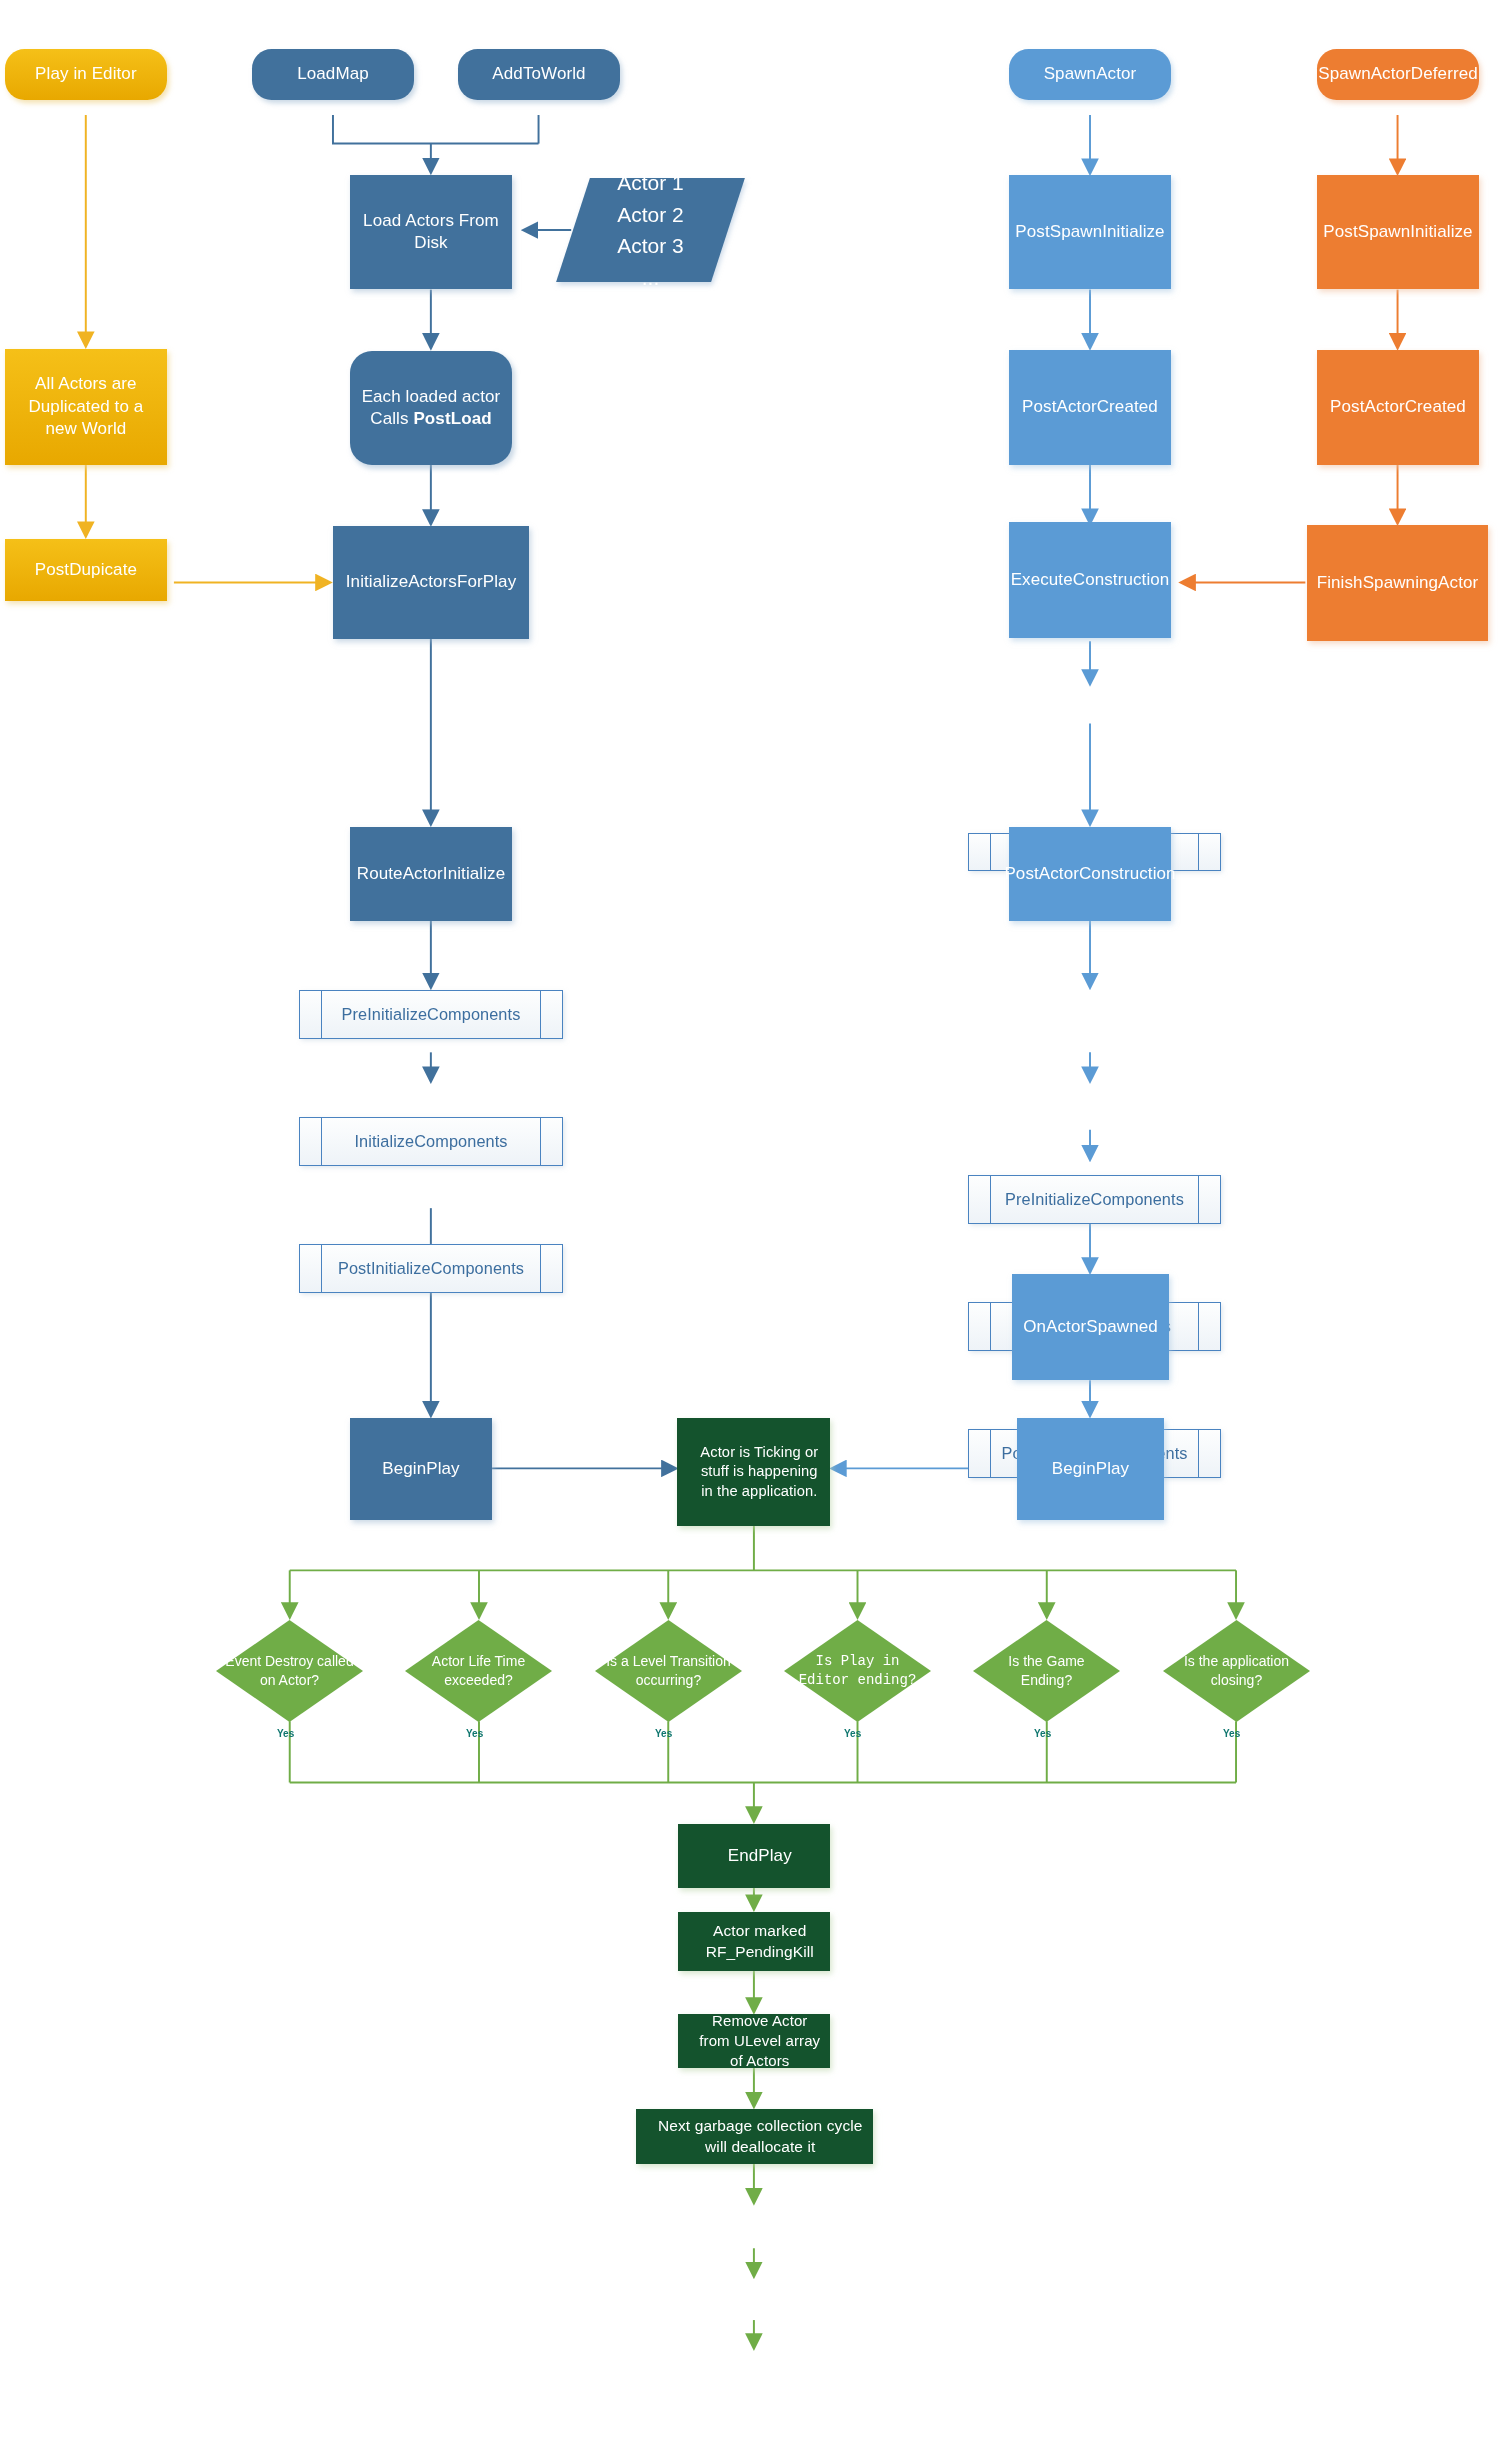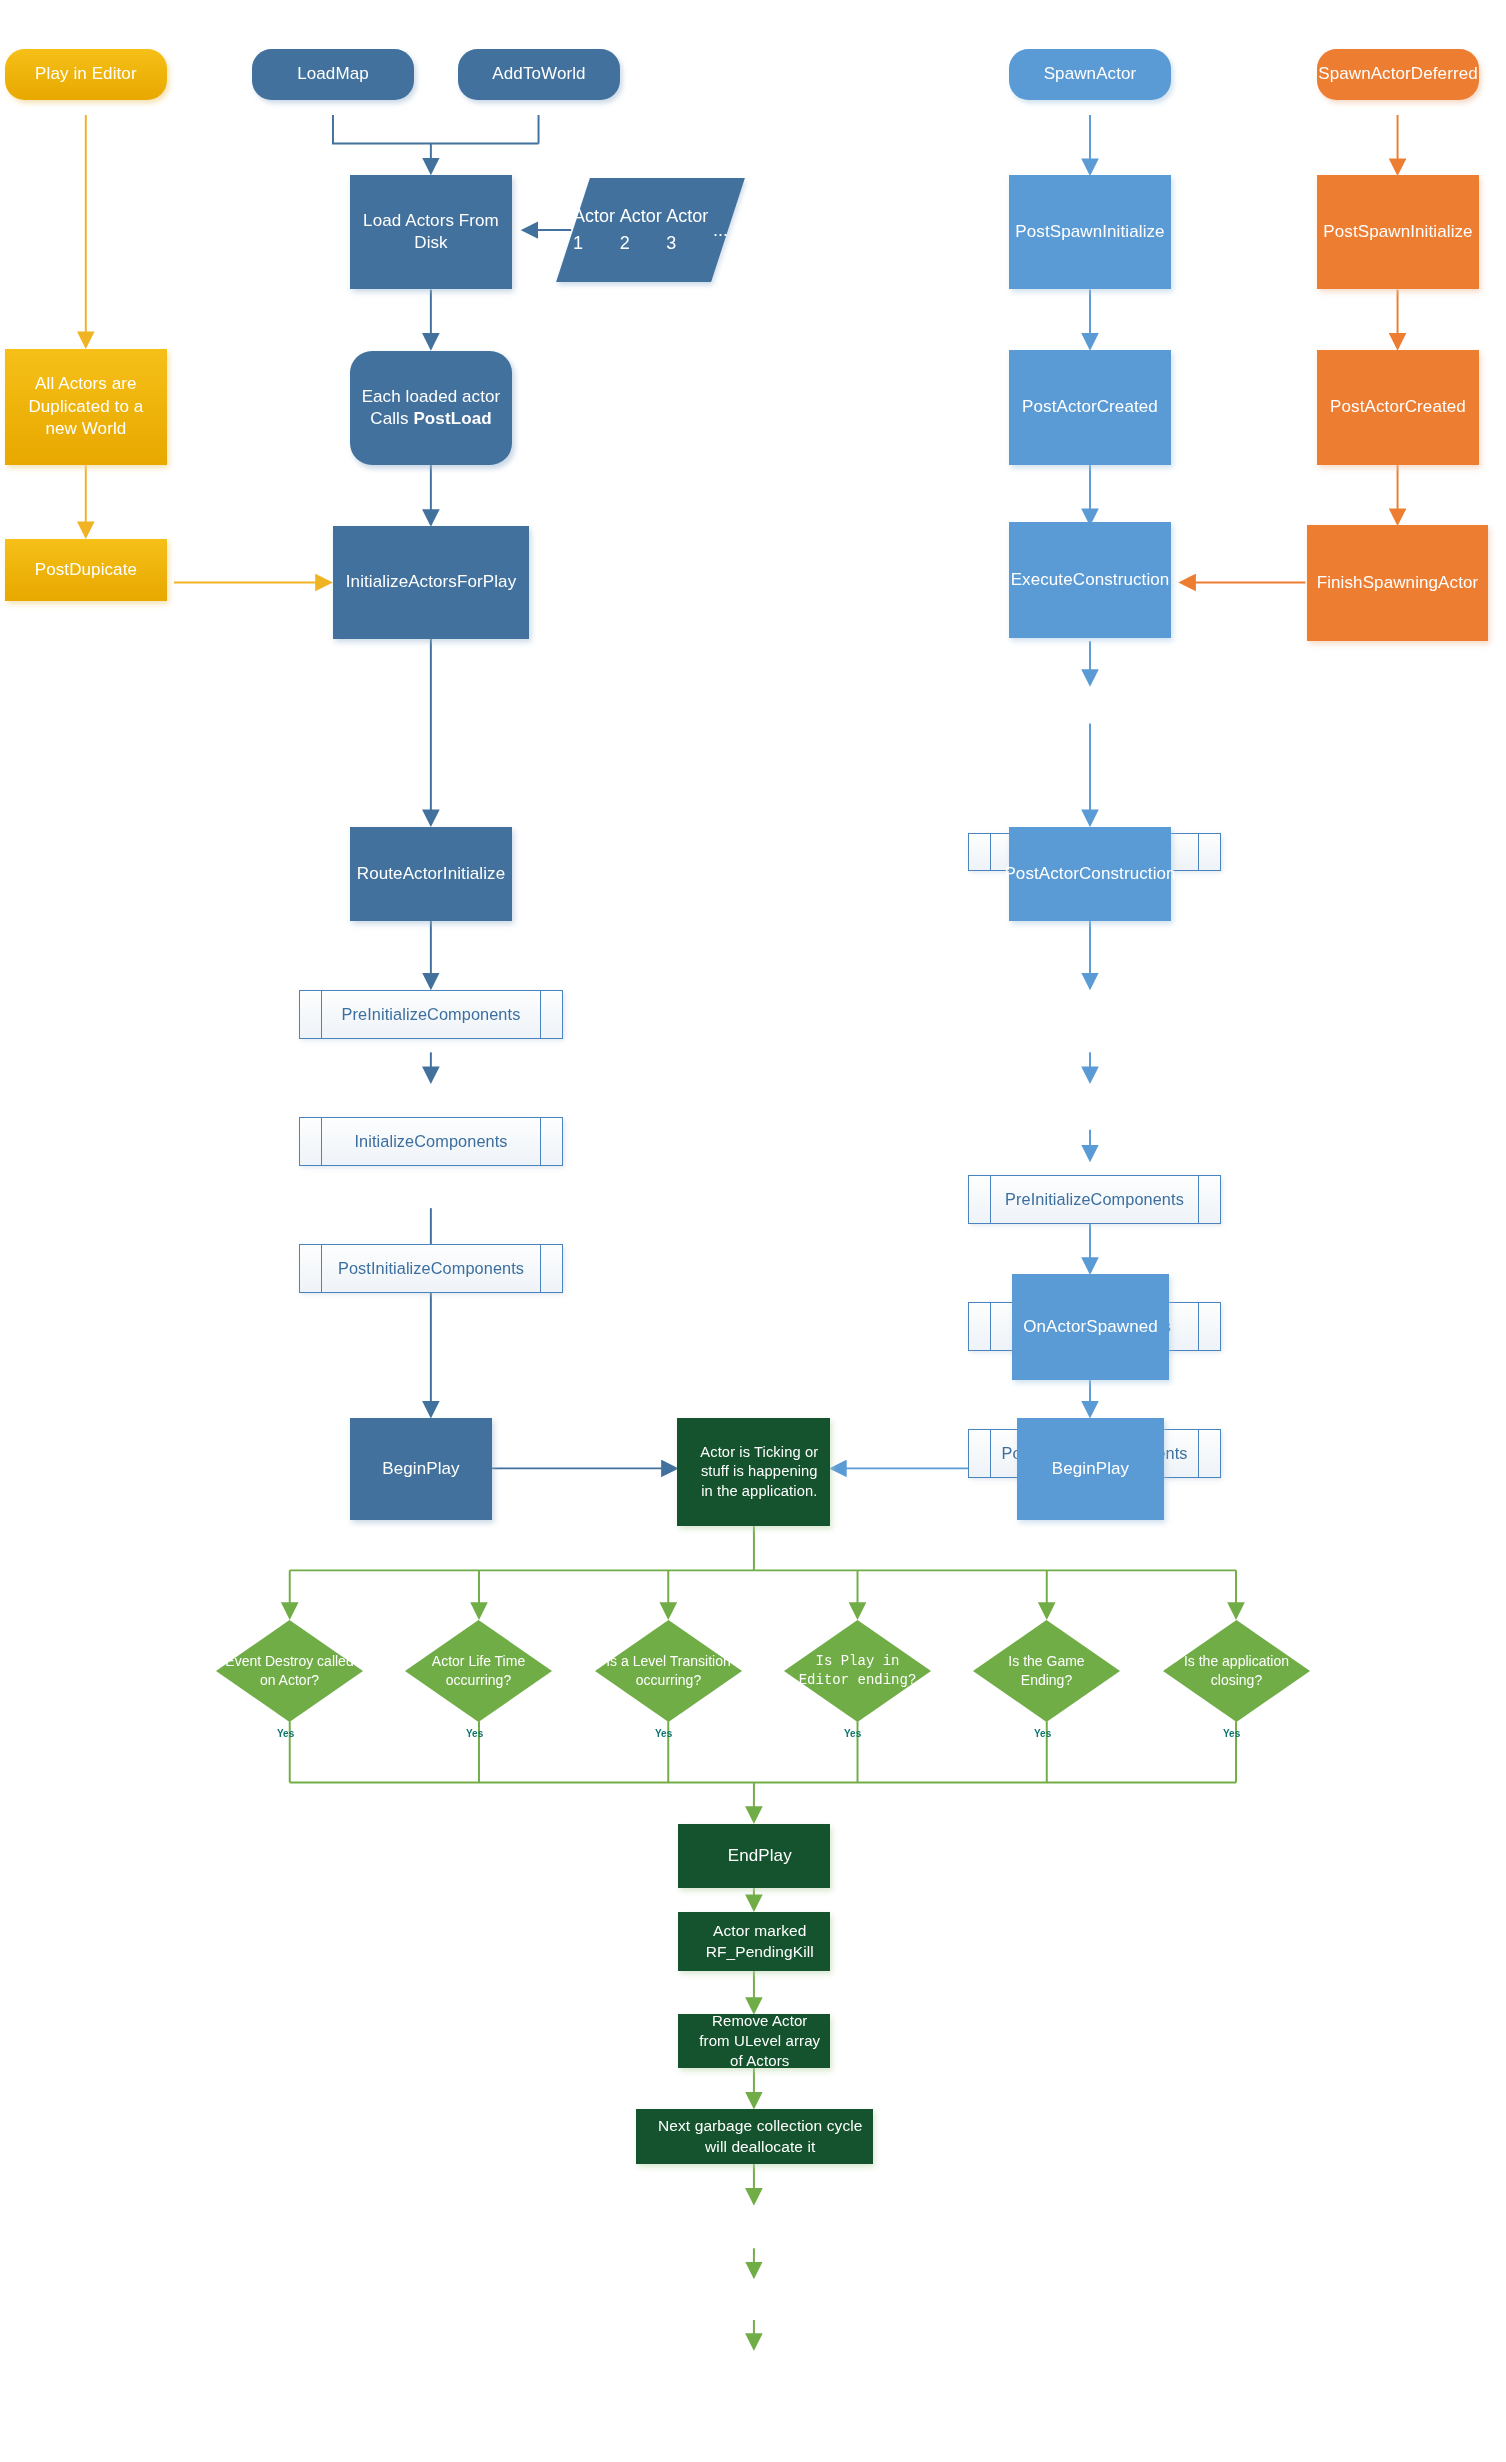--- a/index.html
+++ b/index.html
@@ -26,22 +26,22 @@
           border:1.3px solid #4A83C0;color:#3C6E9F;font-size:16.3px;position:relative;
           box-shadow:1.6px 2.4px 4.9px rgba(190,205,220,.5);}
   .predef::before,.predef::after{content:"";position:absolute;top:-1.3px;bottom:-1.3px;width:1.3px;background:#4A83C0;}
   .predef::before{left:21px;}
   .predef::after{right:21px;}
 
   
   .data-shape{position:absolute;z-index:5;}
   .data-shape .skew{position:absolute;inset:0;background:#41719C;
         transform:skewX(-18deg);box-shadow:2.4px 3.3px 5.7px rgba(165,190,215,.55);}
-  .data-shape .lbl{position:absolute;inset:0;display:flex;flex-direction:row;
-        align-items:center;justify-content:center;color:#fff;font-size:18px;line-height:1.5;z-index:2;}
+  .data-shape .lbl{position:absolute;inset:0;display:flex;flex-direction:column;
+        align-items:center;justify-content:center;color:#fff;font-size:21px;line-height:1.5;z-index:2;}
 
   
   .diamond{position:absolute;z-index:5;}
   .diamond .dia{position:absolute;inset:0;background:#70AD47;
         clip-path:polygon(50% 0%,100% 50%,50% 100%,0% 50%);
         filter:drop-shadow(2.4px 3.3px 4.1px rgba(190,215,175,.75));}
   .diamond .dlbl{position:absolute;inset:0;display:flex;align-items:center;justify-content:center;
         text-align:center;color:#fff;font-size:14px;line-height:1.35;padding:0 8.2px;z-index:2;
         box-sizing:border-box;}
 
@@ -254,21 +254,21 @@
   </div>
 
   <div class="diamond" style="left:216px;top:1620px;width:147px;height:102px;">
     <div class="dia"></div>
     <div class="dlbl">Event Destroy called on Actor?</div>
   </div>
   <div class="edge-label" style="left:277px;top:1728px;">Yes</div>
 
   <div class="diamond" style="left:405px;top:1620px;width:147px;height:102px;">
     <div class="dia"></div>
-    <div class="dlbl">Actor Life Time occurring?</div>
+    <div class="dlbl">Actor Life Time exceeded?</div>
   </div>
   <div class="edge-label" style="left:466px;top:1728px;">Yes</div>
 
   <div class="diamond" style="left:595px;top:1620px;width:147px;height:102px;">
     <div class="dia"></div>
     <div class="dlbl">Is a Level Transition occurring?</div>
   </div>
   <div class="edge-label" style="left:655px;top:1728px;">Yes</div>
 
   <div class="diamond" style="left:784px;top:1620px;width:147px;height:102px;font-family:Liberation Mono, monospace;">

